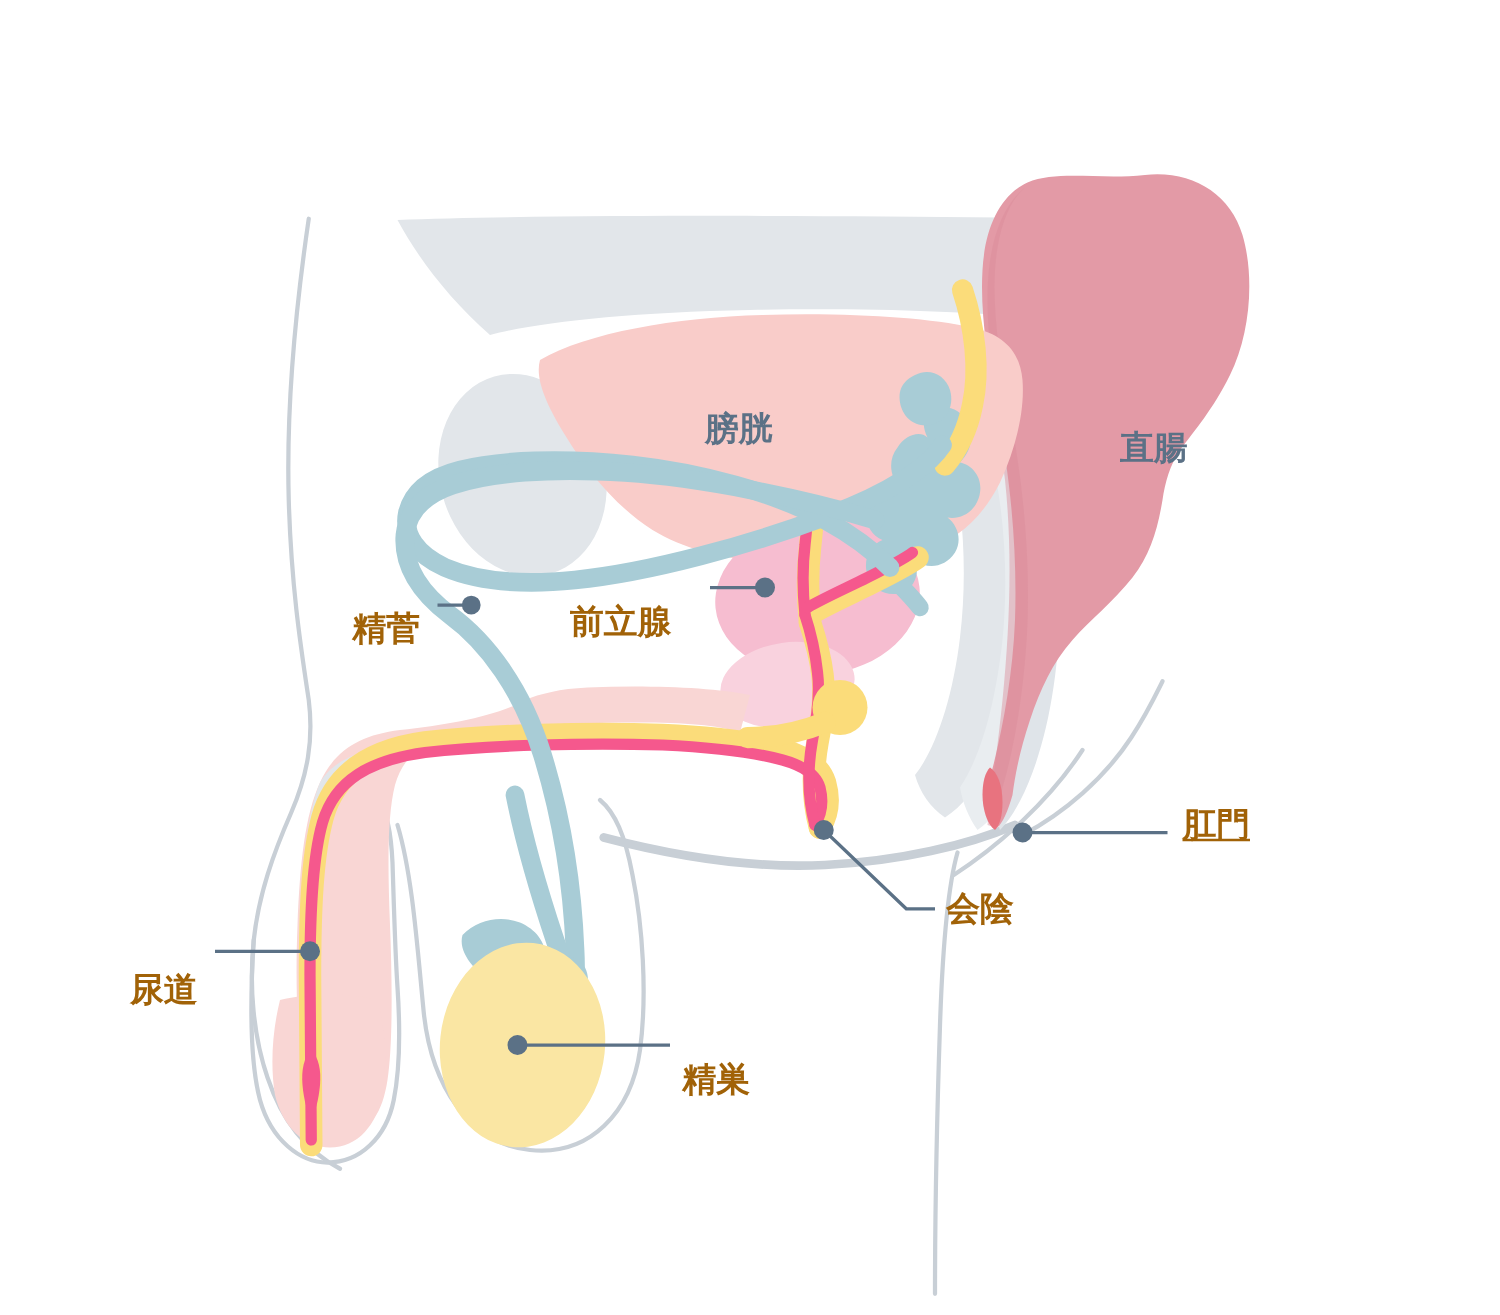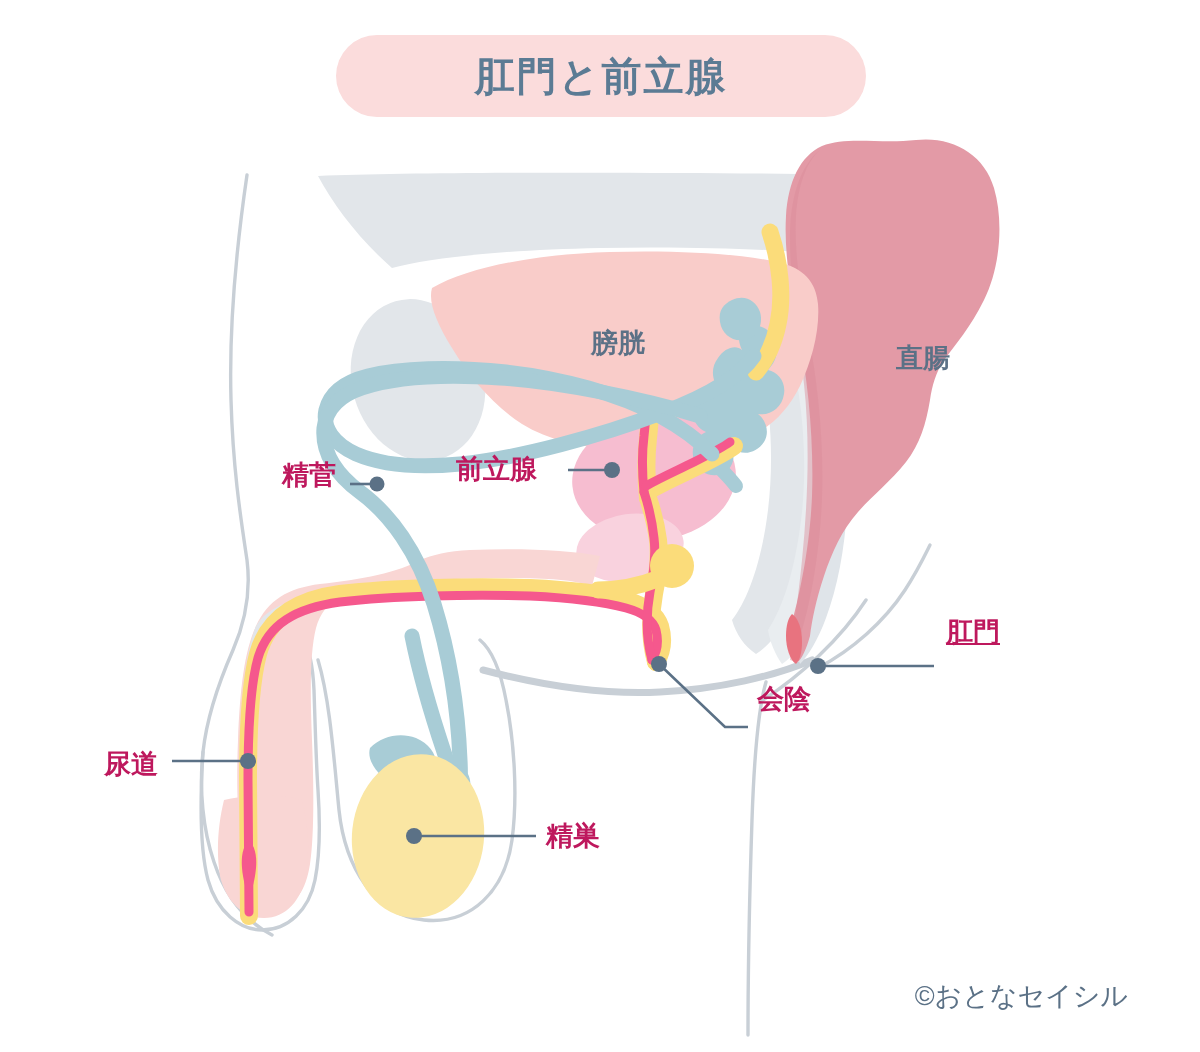--- a/index.html
+++ b/index.html
@@ -40,23 +40,24 @@
     font-size: 40px;
     font-weight: 700;
     color: #5b7b94;
     letter-spacing: 2px;
     line-height: 1;
   }
   .anno-label {
     position: absolute;
     font-size: 27px;
     font-weight: 700;
-    color: #be185d;
+    color: #a16207;
     white-space: nowrap;
     line-height: 1;
+    margin-top: 28px;
   }
   .organ-label {
     position: absolute;
     font-size: 27px;
     font-weight: 700;
     color: #5b7186;
     white-space: nowrap;
     line-height: 1;
   }
   .copyright {
@@ -254,29 +255,25 @@
 
       <line x1="172" y1="761" x2="248" y2="761" stroke="#5b7186" stroke-width="2.6"></line>
       <circle cx="248" cy="761" r="8" fill="#5b7186"></circle>
 
       <line x1="414" y1="836" x2="536" y2="836" stroke="#5b7186" stroke-width="2.6"></line>
       <circle cx="414" cy="836" r="8" fill="#5b7186"></circle>
     </g>
 
   </svg>
 
-  <div class="title-pill">
-    <span class="title-text">肛門と前立腺</span>
-  </div>
-
-  <div class="organ-label" style="left:591px; top:330px;">膀胱</div>
+
+  <div class="organ-label" style="left:564px; top:330px;">膀胱</div>
   <div class="organ-label" style="left:872px; top:345px;margin-left:24px;">直腸</div>
 
   <div class="anno-label" style="left:282px; top:462px;">精菅</div>
   <div class="anno-label" style="left:456px; top:456px;">前立腺</div>
   <div class="anno-label" style="left:946px; top:619px;text-decoration:underline;">肛門</div>
   <div class="anno-label" style="left:757px; top:686px;text-align:center;">会陰</div>
   <div class="anno-label" style="left:104px; top:751px;">尿道</div>
   <div class="anno-label" style="left:546px; top:823px;text-align:center;">精巣</div>
 
-  <div class="copyright">©おとなセイシル</div>
 
 </div>
 
 </body></html>

